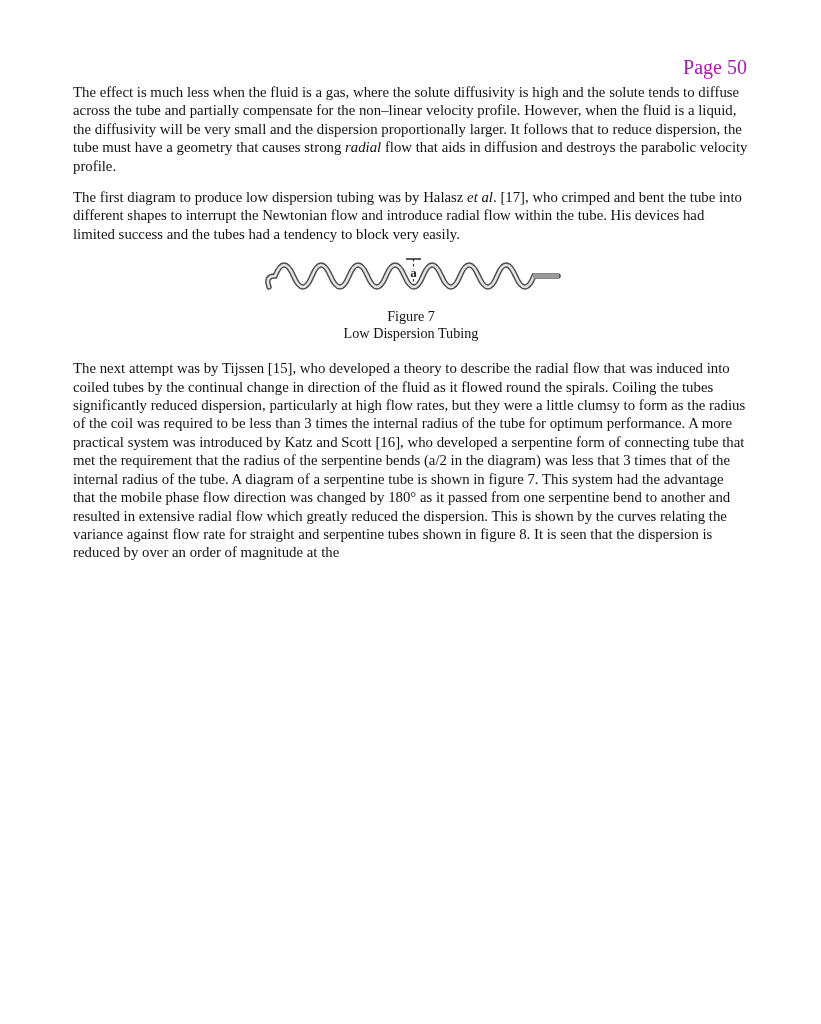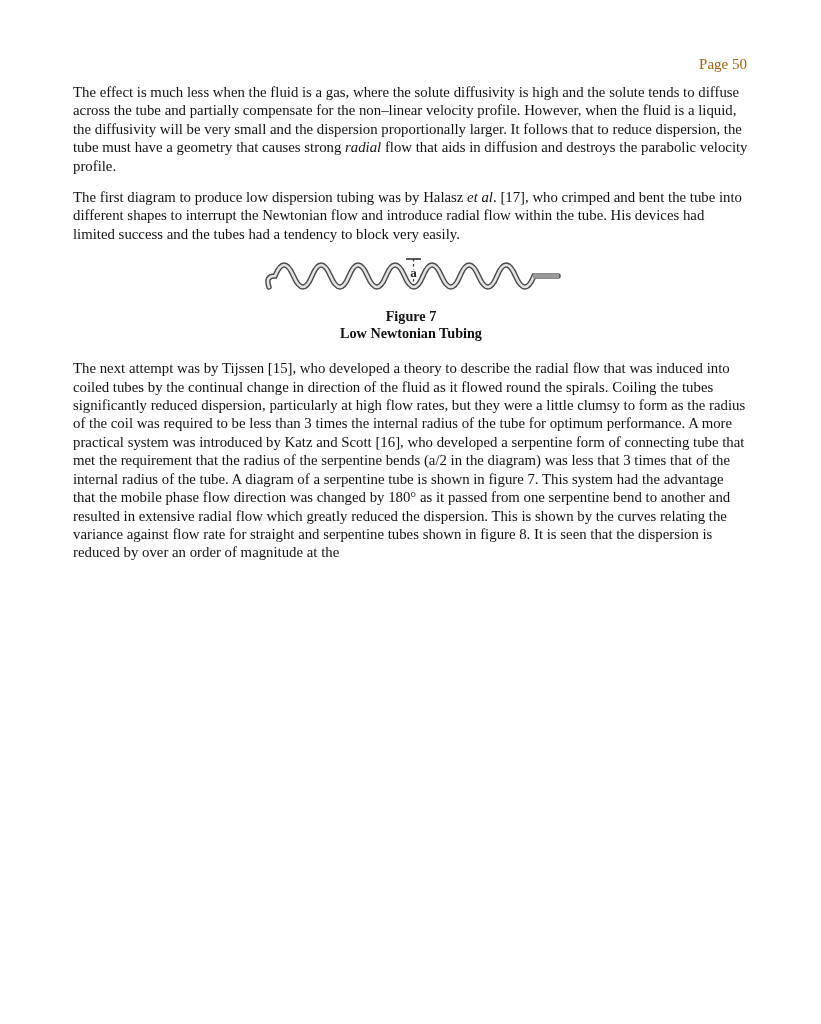--- a/index.html
+++ b/index.html
@@ -17,22 +17,22 @@
   }
   .page {
     position: absolute;
     inset: 0;
     background: #ffffff;
   }
   .page-number {
     position: absolute;
     top: 56px;
     right: 74px;
-    font-size: 15px;
-    color: #a16207;
+    font-size: 20px;
+    color: #a21caf;
   }
   .content {
     position: absolute;
     left: 73px;
     top: 83px;
     width: 676px;
     font-size: 14.8px;
     line-height: 18.4px;
     text-align: left;
   }
@@ -47,21 +47,20 @@
   }
   .figure-art {
     display: inline-block;
     line-height: 0;
     margin-bottom: 10px;
   }
   .figure-caption {
     font-size: 14.2px;
     line-height: 16.5px;
     color: #111111;
-    font-weight: bold;
   }
   .dim-text {
     font-family: "Liberation Serif", serif;
     font-size: 13px;
     font-weight: bold;
     fill: #222222;
     paint-order: stroke;
     stroke: #ffffff;
     stroke-width: 3px;
   }
@@ -91,20 +90,20 @@
 
           <line x1="145" y1="3" x2="160" y2="3" stroke="#333333" stroke-width="1.6"></line>
 
           <line x1="152.5" y1="3" x2="152.5" y2="29" stroke="#333333" stroke-width="1.2" stroke-dasharray="2.5 2.5"></line>
 
           <text class="dim-text" x="152.5" y="21" text-anchor="middle">a</text>
         </svg>
       </div>
       <div class="figure-caption">
         <div>Figure 7</div>
-        <div>Low Newtonian Tubing</div>
+        <div>Low Dispersion Tubing</div>
       </div>
     </div>
 
     <p><span>The next attempt was by Tijssen [15], who developed a theory to describe the radial flow that was induced into coiled tubes by the continual change in direction of the fluid as it flowed round the spirals. Coiling the tubes significantly reduced dispersion, particularly at high flow rates, but they were a little clumsy to form as the radius of the coil was required to be less than 3 times the internal radius of the tube for optimum performance. A more practical system was introduced by Katz and Scott [16], who developed a serpentine form of connecting tube that met the requirement that the radius of the serpentine bends (a/2 in the diagram) was less that 3 times that of the internal radius of the tube. A diagram of a serpentine tube is shown in figure 7. This system had the advantage that the mobile phase flow direction was changed by 180° as it passed from one serpentine bend to another and resulted in extensive radial flow which greatly reduced the dispersion. This is shown by the curves relating the variance against flow rate for straight and serpentine tubes shown in figure 8. It is seen that the dispersion is reduced by over an order of magnitude at the</span></p>
 
   </div>
 </div>
 
 </body></html>

